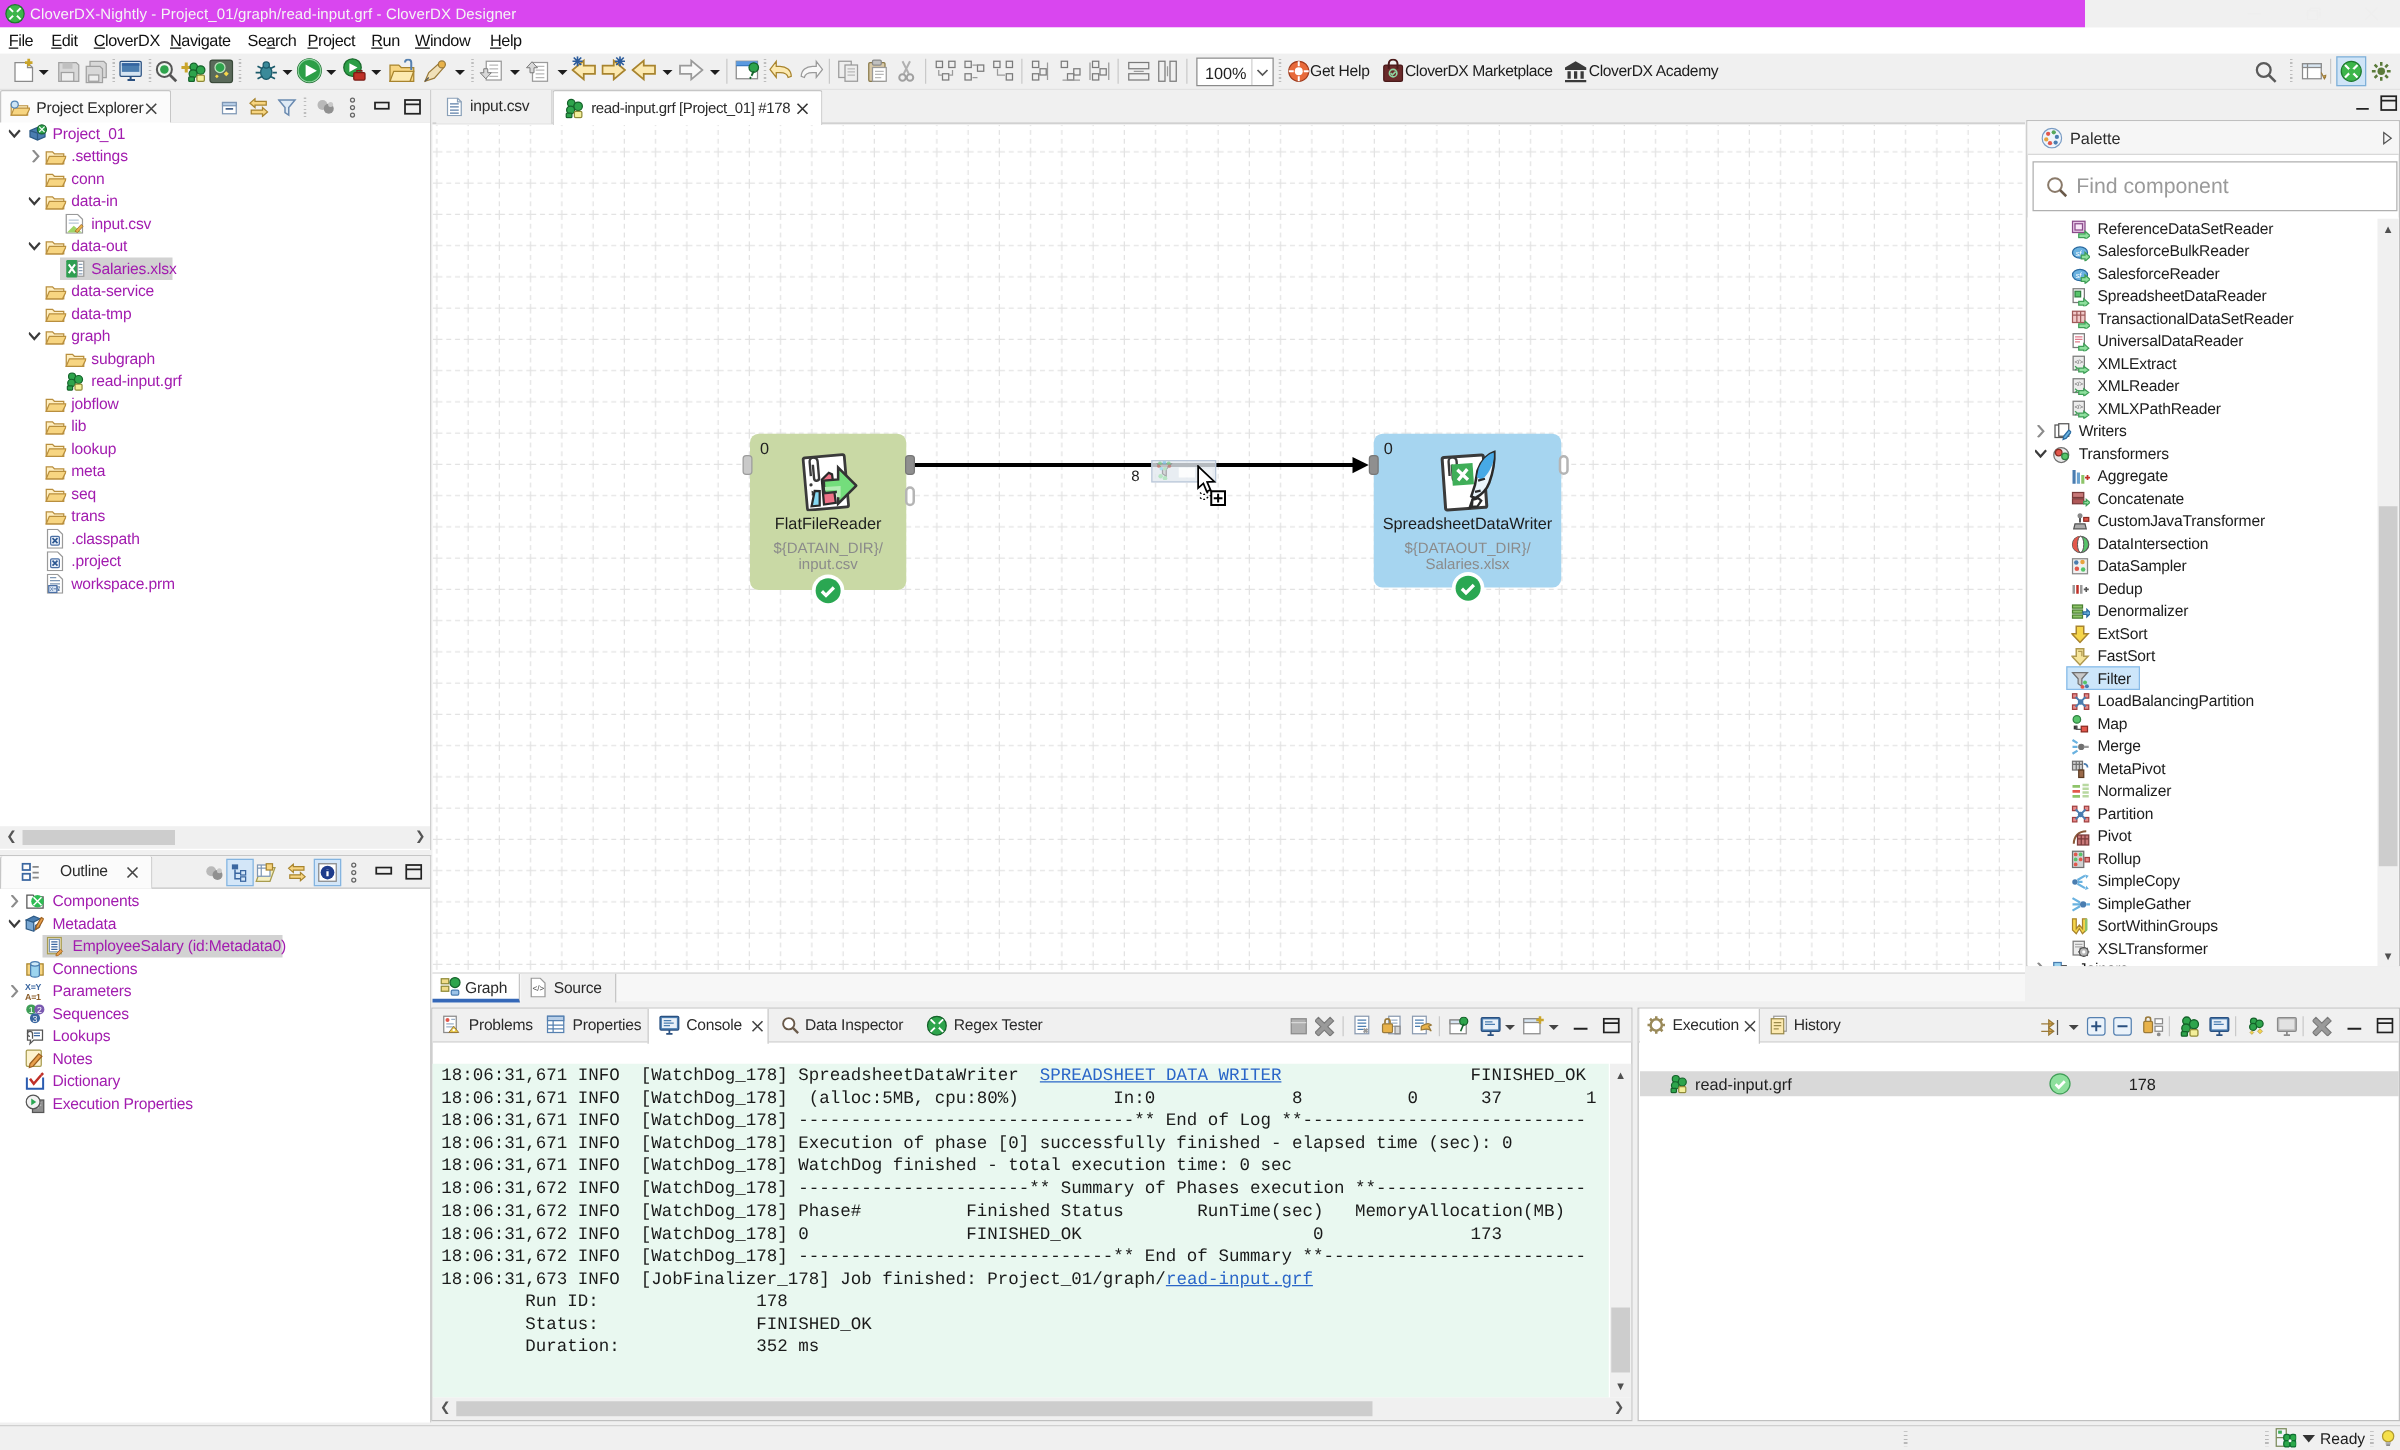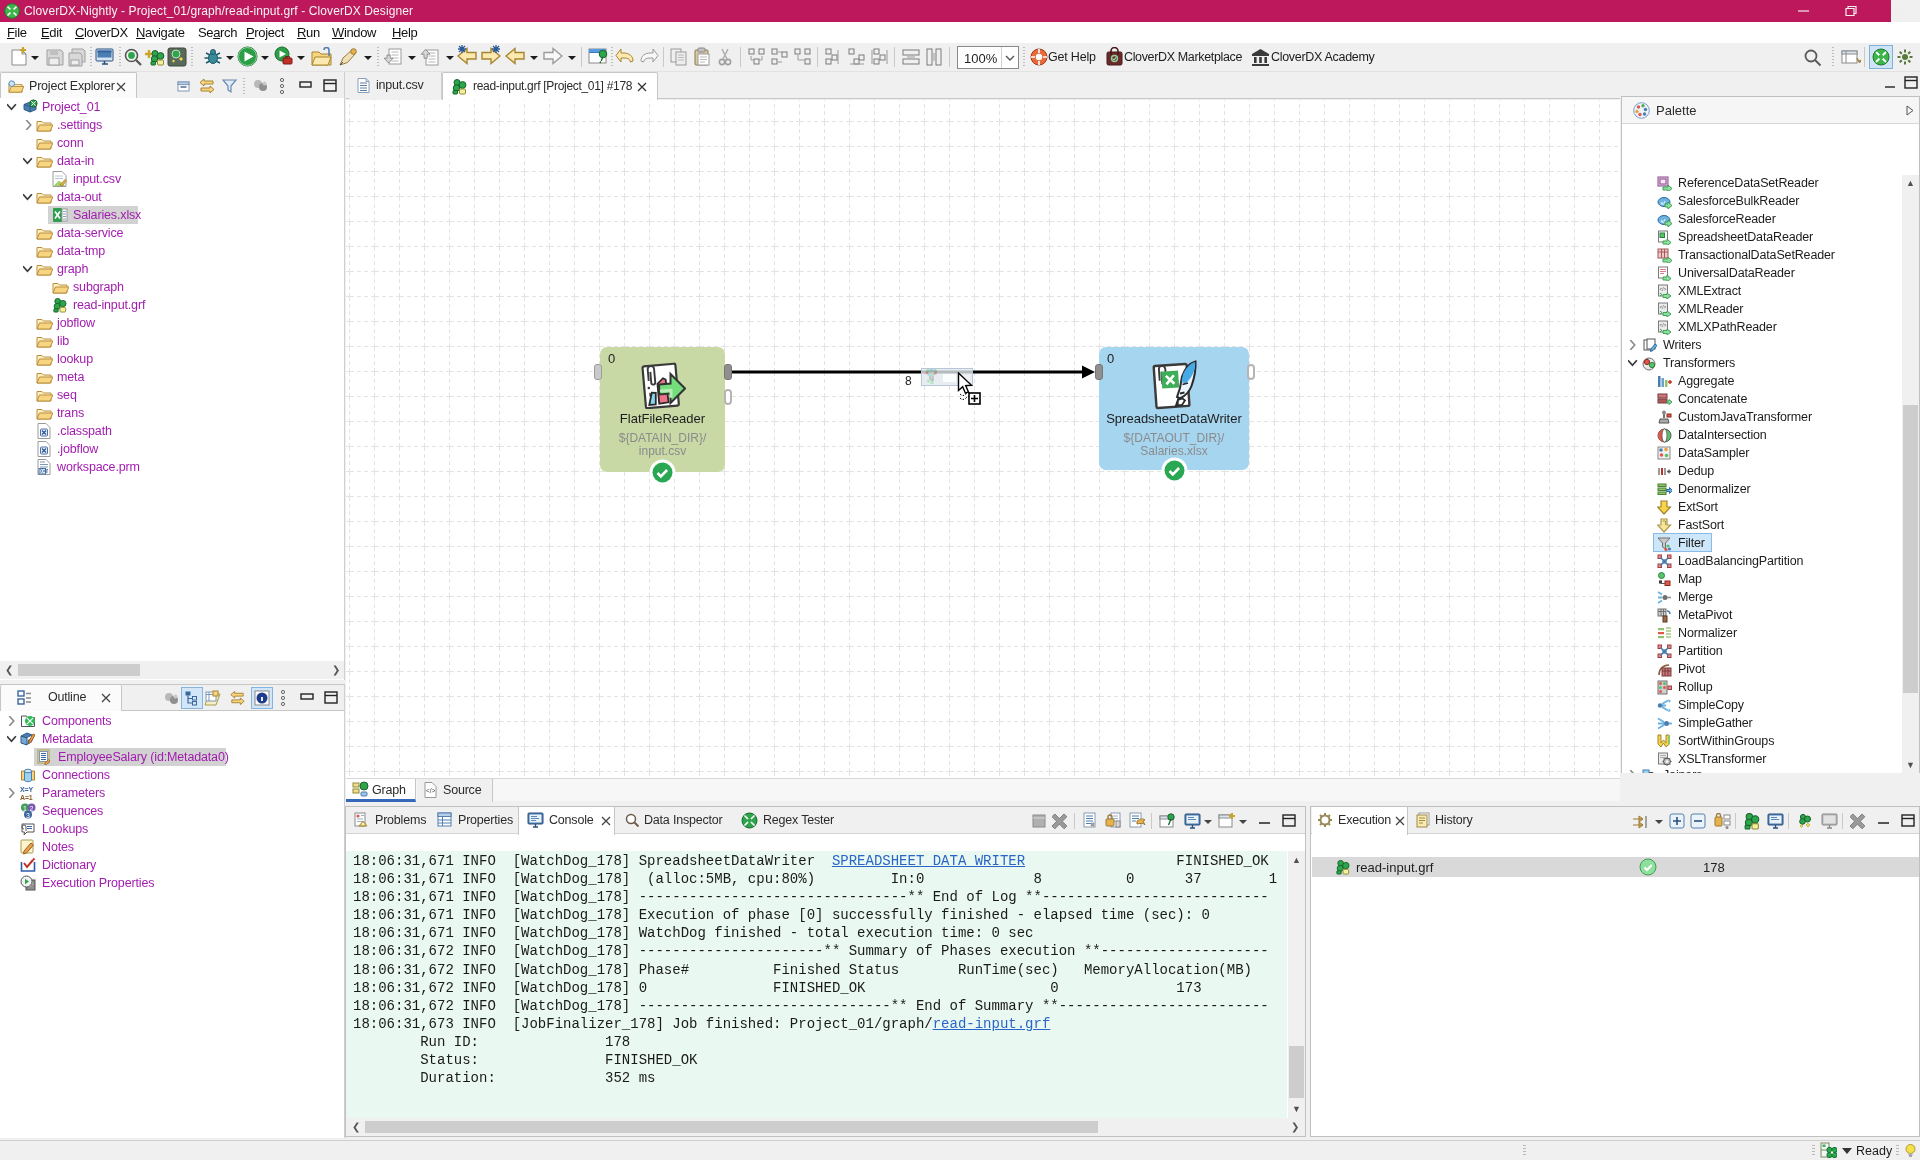--- a/index.html
+++ b/index.html
@@ -1,20 +1,20 @@
 <!DOCTYPE html>
 <html><head>
 <meta charset="utf-8">
 <style>
 *{margin:0;padding:0;box-sizing:border-box}
 html,body{width:1920px;height:1160px;overflow:hidden}
 body{font-family:"Liberation Sans",sans-serif;font-size:13px;color:#1f1f1f;background:#f0f0f0;position:relative}
 .abs{position:absolute}
 
-#titlebar{position:absolute;left:0;top:0;width:1891px;height:22px;background:#be185d;color:#f5f5f5}
+#titlebar{position:absolute;left:0;top:0;width:1668px;height:22px;background:#d946ef;color:#f5f5f5}
 #titlebar .ttl{position:absolute;left:24px;top:4px;font-size:12px;letter-spacing:0.1px}
 .winbtn{position:absolute;top:0;width:34px;height:22px}
 
 #menubar{position:absolute;left:0;top:22px;width:1920px;height:21px;background:#ffffff}
 #menubar span{position:absolute;top:3px;font-size:13px;letter-spacing:-0.35px;color:#111}
 
 #toolbar{position:absolute;left:0;top:43px;width:1920px;height:29px;background:#f0f0f0;border-bottom:1px solid #e2e2e2}
 .caret{position:absolute;top:56px;width:0;height:0;border-left:4px solid transparent;border-right:4px solid transparent;border-top:4px solid #1c1c1c}
 .caretg{border-top-color:#444}
 .vsep{position:absolute;top:47px;height:20px;width:1px;background:#c9c9c9}
@@ -566,21 +566,21 @@
           <path d="M5 7.5l4 4M9 7.5l-4 4" stroke="#2c5791" stroke-width="1.3"></path>
         </svg>
       <span class="lbl" style="left:57px">.classpath</span>
     </div>
     <div class="trow" style="left:0;top:342px;width:344px">
       <svg class="abs" style="left:37px;top:1px" width="14" height="16" viewBox="0 0 14 16">
           <path d="M1 .5h8l4 4V15.5H1z" fill="#fff" stroke="#9a9a9a"></path>
           <rect x="3.5" y="6" width="7" height="7" rx="1" fill="#eaf1fa" stroke="#4a6fa5"></rect>
           <path d="M5 7.5l4 4M9 7.5l-4 4" stroke="#2c5791" stroke-width="1.3"></path>
         </svg>
-      <span class="lbl" style="left:57px">.jobflow</span>
+      <span class="lbl" style="left:57px">.project</span>
     </div>
     <div class="trow" style="left:0;top:360px;width:344px">
       <svg class="abs" style="left:37px;top:1px" width="14" height="16" viewBox="0 0 14 16">
           <path d="M1 .5h8l4 4V15.5H1z" fill="#fff" stroke="#9a9a9a"></path>
           <path d="M3 3h5M3 5.5h8M3 8h8M3 10.5h8M3 13h8" stroke="#7e97b5"></path>
           <rect x="2" y="9.5" width="6.5" height="5.5" fill="#dfeaf8" stroke="#4a6fa5"></rect>
           <text x="2.8" y="14" font-size="4.5" fill="#2c5791" font-family="Liberation Sans">X=Y</text>
         </svg>
       <span class="lbl" style="left:57px">workspace.prm</span>
     </div>
@@ -906,20 +906,27 @@
         <circle cx="4" cy="9.5" r="1.7" fill="#e8a33d"></circle>
       <circle cx="7" cy="12.5" r="1.7" fill="#e2574c"></circle>
         <circle cx="11.5" cy="12" r="1.7" fill="#4a7db0"></circle>
     </svg>
     <span class="abs" style="left:34px;top:6px;font-size:13px;color:#2b2b2b">Palette</span>
     <svg class="abs" style="left:284px;top:8px" width="8" height="11">
         <path d="M1 1l6 4.5L1 10z" fill="none" stroke="#555"></path>
       </svg>
   </div>
 
+  <div class="abs" style="left:4px;top:32px;width:292px;height:40px;background:#fff;border:1px solid #b0b0b0">
+    <svg class="abs" style="left:9px;top:10px" width="19" height="19" viewBox="0 0 19 19">
+        <circle cx="8" cy="8" r="5.5" fill="none" stroke="#8a7a6a" stroke-width="1.6"></circle>
+        <path d="M12 12l5 5" stroke="#6a5a4a" stroke-width="2"></path>
+      </svg>
+    <span class="abs" style="left:34px;top:9px;font-size:17px;color:#9a9a9a">Find component</span>
+  </div>
   <div class="abs" id="plist" style="left:0;top:77px;width:297px;height:599px;background:#fff;overflow:hidden">
     <div class="prow" style="left:0;top:0px;width:297px">
       <svg class="abs" style="left:35px;top:1.5px" width="15" height="15" viewBox="0 0 15 15">
           <rect x="1" y="1" width="10" height="9" fill="#e8c8e8" stroke="#8a4a8a"></rect>
           <rect x="3" y="3" width="6" height="5" fill="#f8e8f8" stroke="#8a4a8a"></rect>
           <path d="M6 11h5l0 -2 4 3.5-4 3.5 0-2H6z" fill="#8ee09d" stroke="#3f9e57"></path>
         </svg>
       <span class="abs" style="left:56px;top:2px">ReferenceDataSetReader</span>
     </div>
     <div class="prow" style="left:0;top:18px;width:297px">

